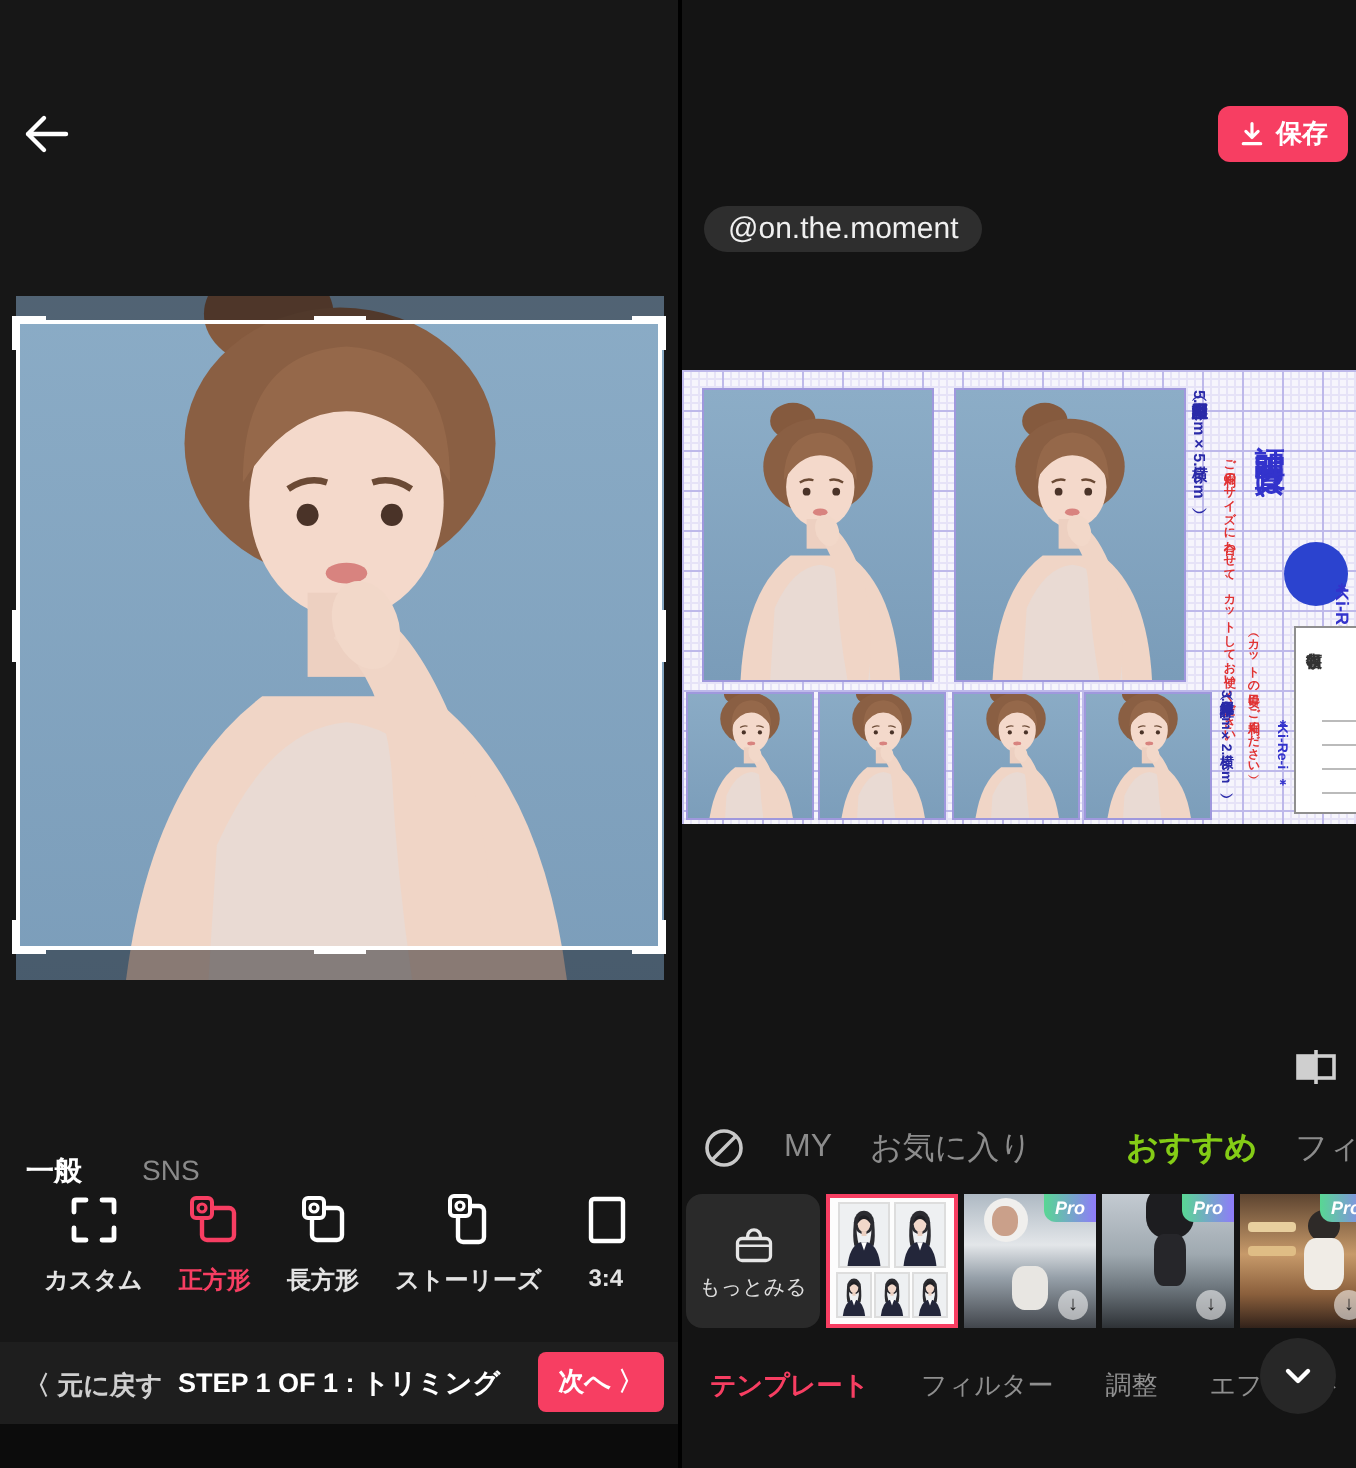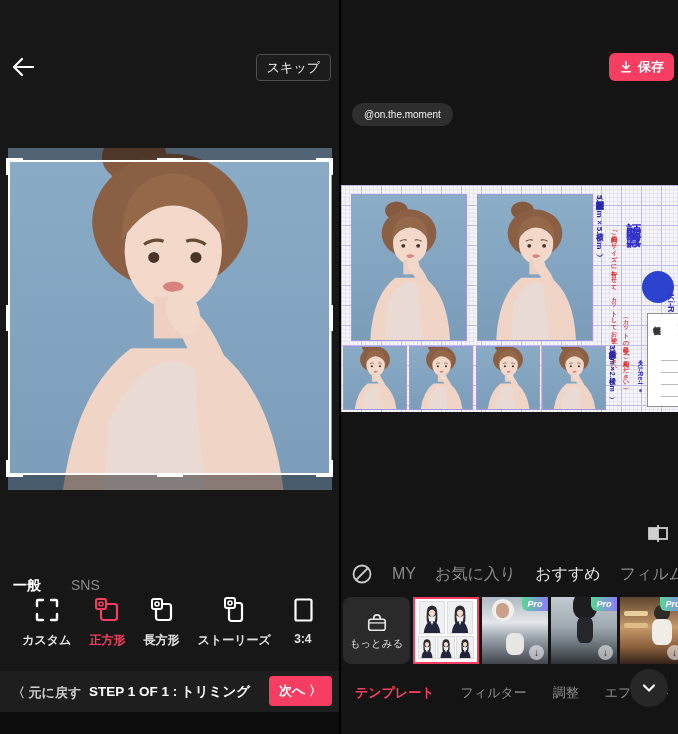--- a/index.html
+++ b/index.html
@@ -48,21 +48,21 @@
   .undo { position:absolute; left:12px; top:13px; font-size:13px; color:#cfcfcf; font-weight:bold; cursor:pointer; }
   .step { position:absolute; left:50%; top:12px; transform:translateX(-50%); font-size:13.5px; color:#fff; font-weight:bold; white-space:nowrap; }
   .next-btn { position:absolute; right:7px; top:5px; height:30px; line-height:30px; padding:0 10px; border-radius:4px;
               background:#f73e62; color:#fff; font-size:13px; font-weight:bold; cursor:pointer; }
   .bottom-void { position:absolute; left:0; top:712px; width:100%; height:22px; background:#0c0c0c; }
 
   
   .save-btn { position:absolute; right:4px; top:53px; height:28px; border-radius:6px; background:#f73e62;
               display:flex; align-items:center; gap:5px; padding:0 10px; color:#fff; font-size:13px; font-weight:bold; cursor:pointer; }
   .watermark { position:absolute; left:11px; top:103px; height:23px; line-height:23px; padding:0 12px;
-               background:#2e2e2e; border-radius:12px; color:#f0f0f0; font-size:10px; }
+               background:#2e2e2e; border-radius:12px; color:#f0f0f0; font-size:15px; }
 
   
   .tpl { position:absolute; left:0; top:185px; width:337px; height:227px; background-color:#f6f5fc; overflow:hidden;
          background-image:
            linear-gradient(#beb9ea 1px, transparent 1px),
            linear-gradient(90deg,#beb9ea 1px, transparent 1px),
            linear-gradient(#e6e3f7 1px, transparent 1px),
            linear-gradient(90deg,#e6e3f7 1px, transparent 1px);
          background-size:20px 20px,20px 20px,4px 4px,4px 4px; }
   .ph { position:absolute; outline:1px solid #9f98dd; background:#87a9c4; }
@@ -80,21 +80,21 @@
   .receipt { position:absolute; left:306px; top:128px; width:40px; height:94px; background:#fff; border:1px solid #8f8f8f; }
   .v-receipt { left:2px; top:6px; font-size:8px; font-weight:bold; color:#333; }
   .receipt-date { position:absolute; right:3px; top:4px; writing-mode:vertical-rl; font-size:5px; color:#555; letter-spacing:4px; }
   .receipt-line { position:absolute; left:13px; width:18px; height:0; border-top:1px solid #bbb; }
 
   
   .compare-btn { position:absolute; left:304px; top:520px; width:26px; height:26px; cursor:pointer; }
   .cat-tabs { position:absolute; left:10px; top:563px; width:330px; display:flex; align-items:center; gap:19px; overflow:hidden; }
   .block-btn { width:22px; height:22px; flex:0 0 auto; cursor:pointer; }
   .cat-tab { font-size:16px; color:#8c8c8c; white-space:nowrap; cursor:pointer; }
-  .cat-tab.active { color:#e5e5e5; font-weight:normal; }
+  .cat-tab.active { color:#84cc16; font-weight:bold;margin-left:28px; }
 
   
   .thumb-row { position:absolute; left:2px; top:597px; width:335px; height:67px; display:flex; gap:3px; overflow:hidden; }
   .more-btn { width:67px; height:67px; flex:0 0 auto; background:#2a2a2a; border-radius:8px;
               display:flex; flex-direction:column; align-items:center; justify-content:center; cursor:pointer; }
   .more-btn .lb { font-size:10.5px; color:#ddd; margin-top:4px; }
   .thumb { position:relative; width:66px; height:67px; flex:0 0 auto; overflow:hidden; cursor:pointer; background:#222;padding-left:20px; }
   .thumb.selected { border:2px solid #f73e62; }
   .pro-badge { position:absolute; right:0; top:0; width:26px; height:14px; border-bottom-left-radius:6px;
                background:linear-gradient(90deg,#58d793,#8f7bfa); color:#fff; font-size:9px; font-style:italic;
@@ -161,21 +161,20 @@
 
 <div class="stage">
 
   <div class="panel-left">
 
     <div class="back-btn">
       <svg width="30" height="30" viewBox="0 0 30 30">
         <path d="M25,15 H6 M6,15 l8,-8 M6,15 l8,8" stroke="#fff" stroke-width="2.2" fill="none" stroke-linecap="round"></path>
       </svg>
     </div>
-    <div class="skip-btn">スキップ</div>
 
     <div class="photo-stage">
       <svg class="fit" viewBox="0 0 100 128" preserveAspectRatio="xMidYMid slice">
           <use href="#sym-portrait"></use>
         </svg>
       <div class="dim-top"></div>
       <div class="dim-bottom"></div>
       <div class="crop-frame">
         <span class="h-c h-tl"></span>
         <span class="h-c h-tr"></span>

